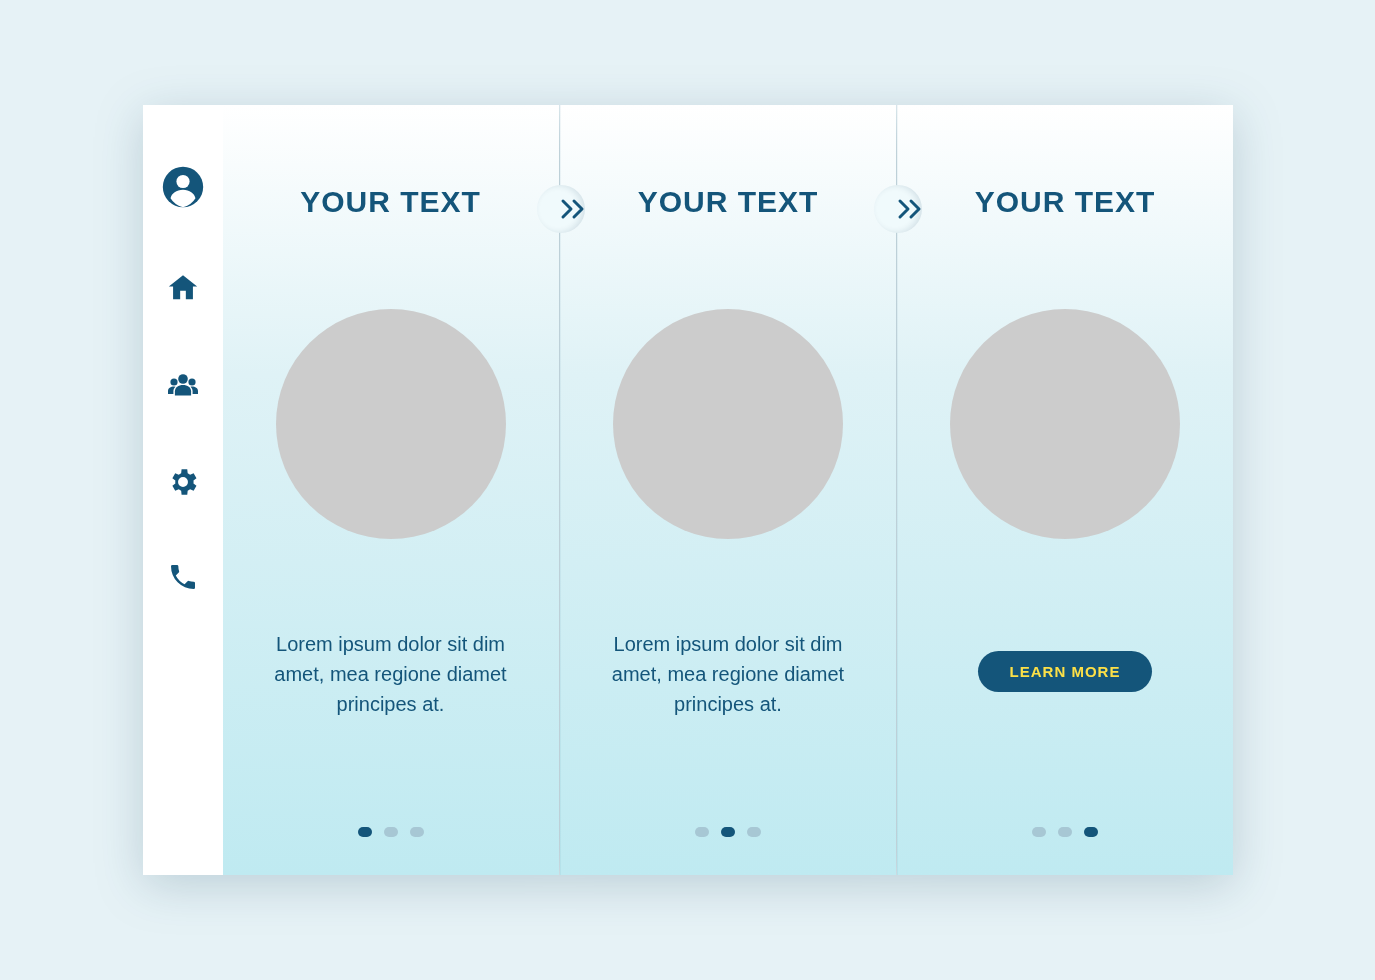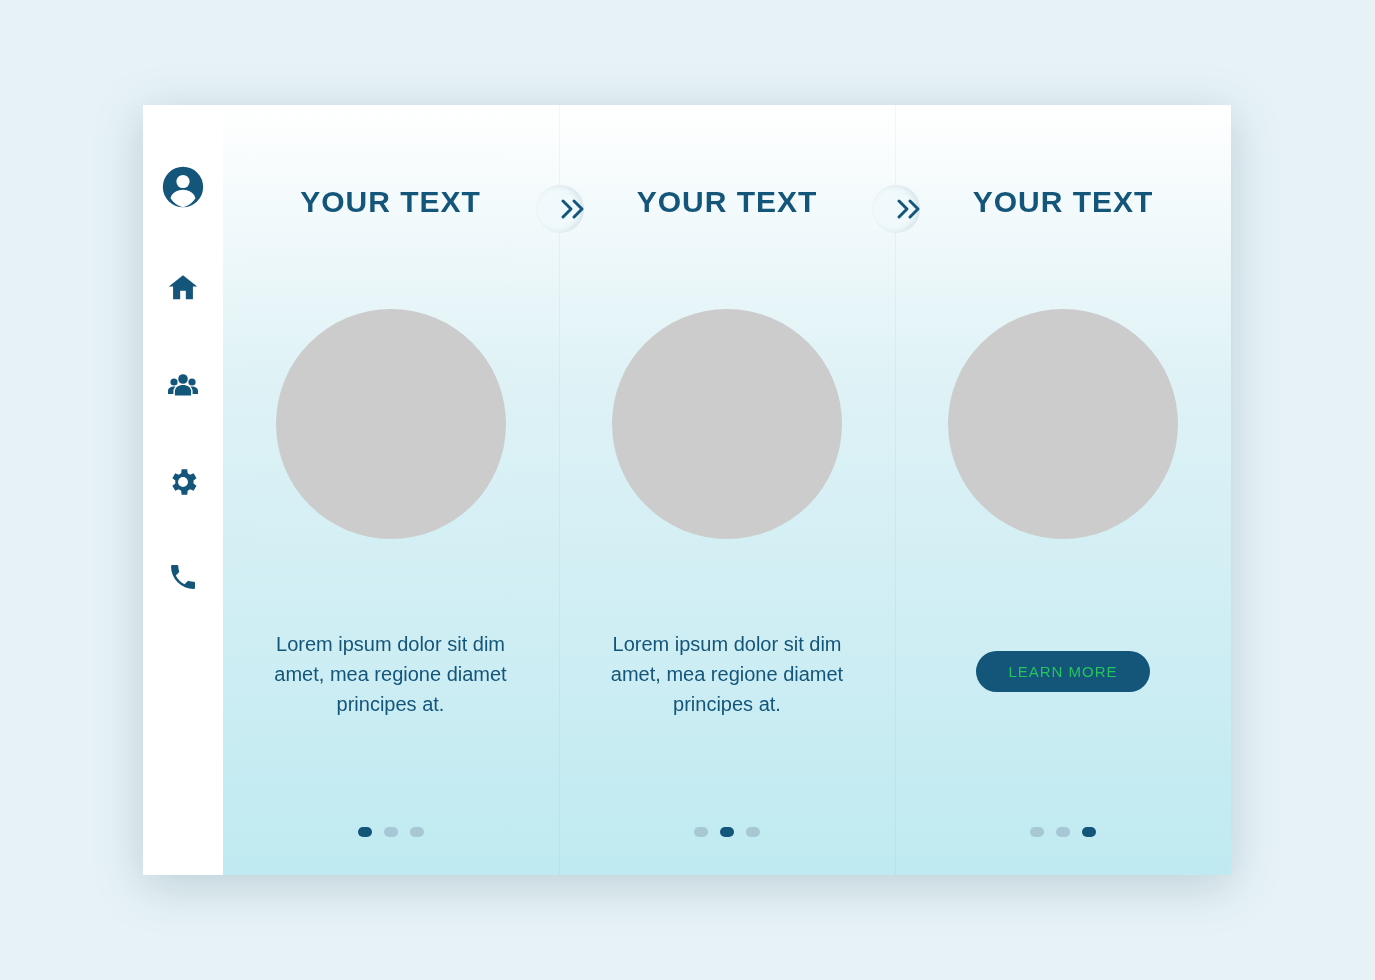--- a/index.html
+++ b/index.html
@@ -26,20 +26,21 @@
   align-items: center;
   padding-top: 60px;
   gap: 62px;
 }
 .sidebar .icon { color: #14557a; }
 .sidebar .icon svg { display: block; }
 .panels {
   flex: 1;
   display: flex;
   position: relative;
+  justify-content: space-between;
 }
 .panel {
   width: 336px;
   height: 770px;
   background: linear-gradient(to bottom, #ffffff 0%, #dff2f6 35%, #bfeaf1 100%);
   display: flex;
   flex-direction: column;
   align-items: center;
   position: relative;
   padding: 80px 30px 40px 30px;
@@ -74,27 +75,27 @@
 .panel-body {
   color: #14557a;
   font-size: 20px;
   line-height: 1.5;
   text-align: center;
   max-width: 260px;
 }
 .cta {
   margin-top: 22px;
   background: #14557a;
-  color: #22c55e;
+  color: #fde047;
   border: none;
   border-radius: 999px;
   padding: 12px 32px;
   font-size: 15px;
   letter-spacing: 1px;
-  font-weight: 400;
+  font-weight: 700;
   cursor: pointer;
 }
 .dots {
   position: absolute;
   bottom: 38px;
   display: flex;
   gap: 12px;
 }
 .dot {
   width: 14px;

